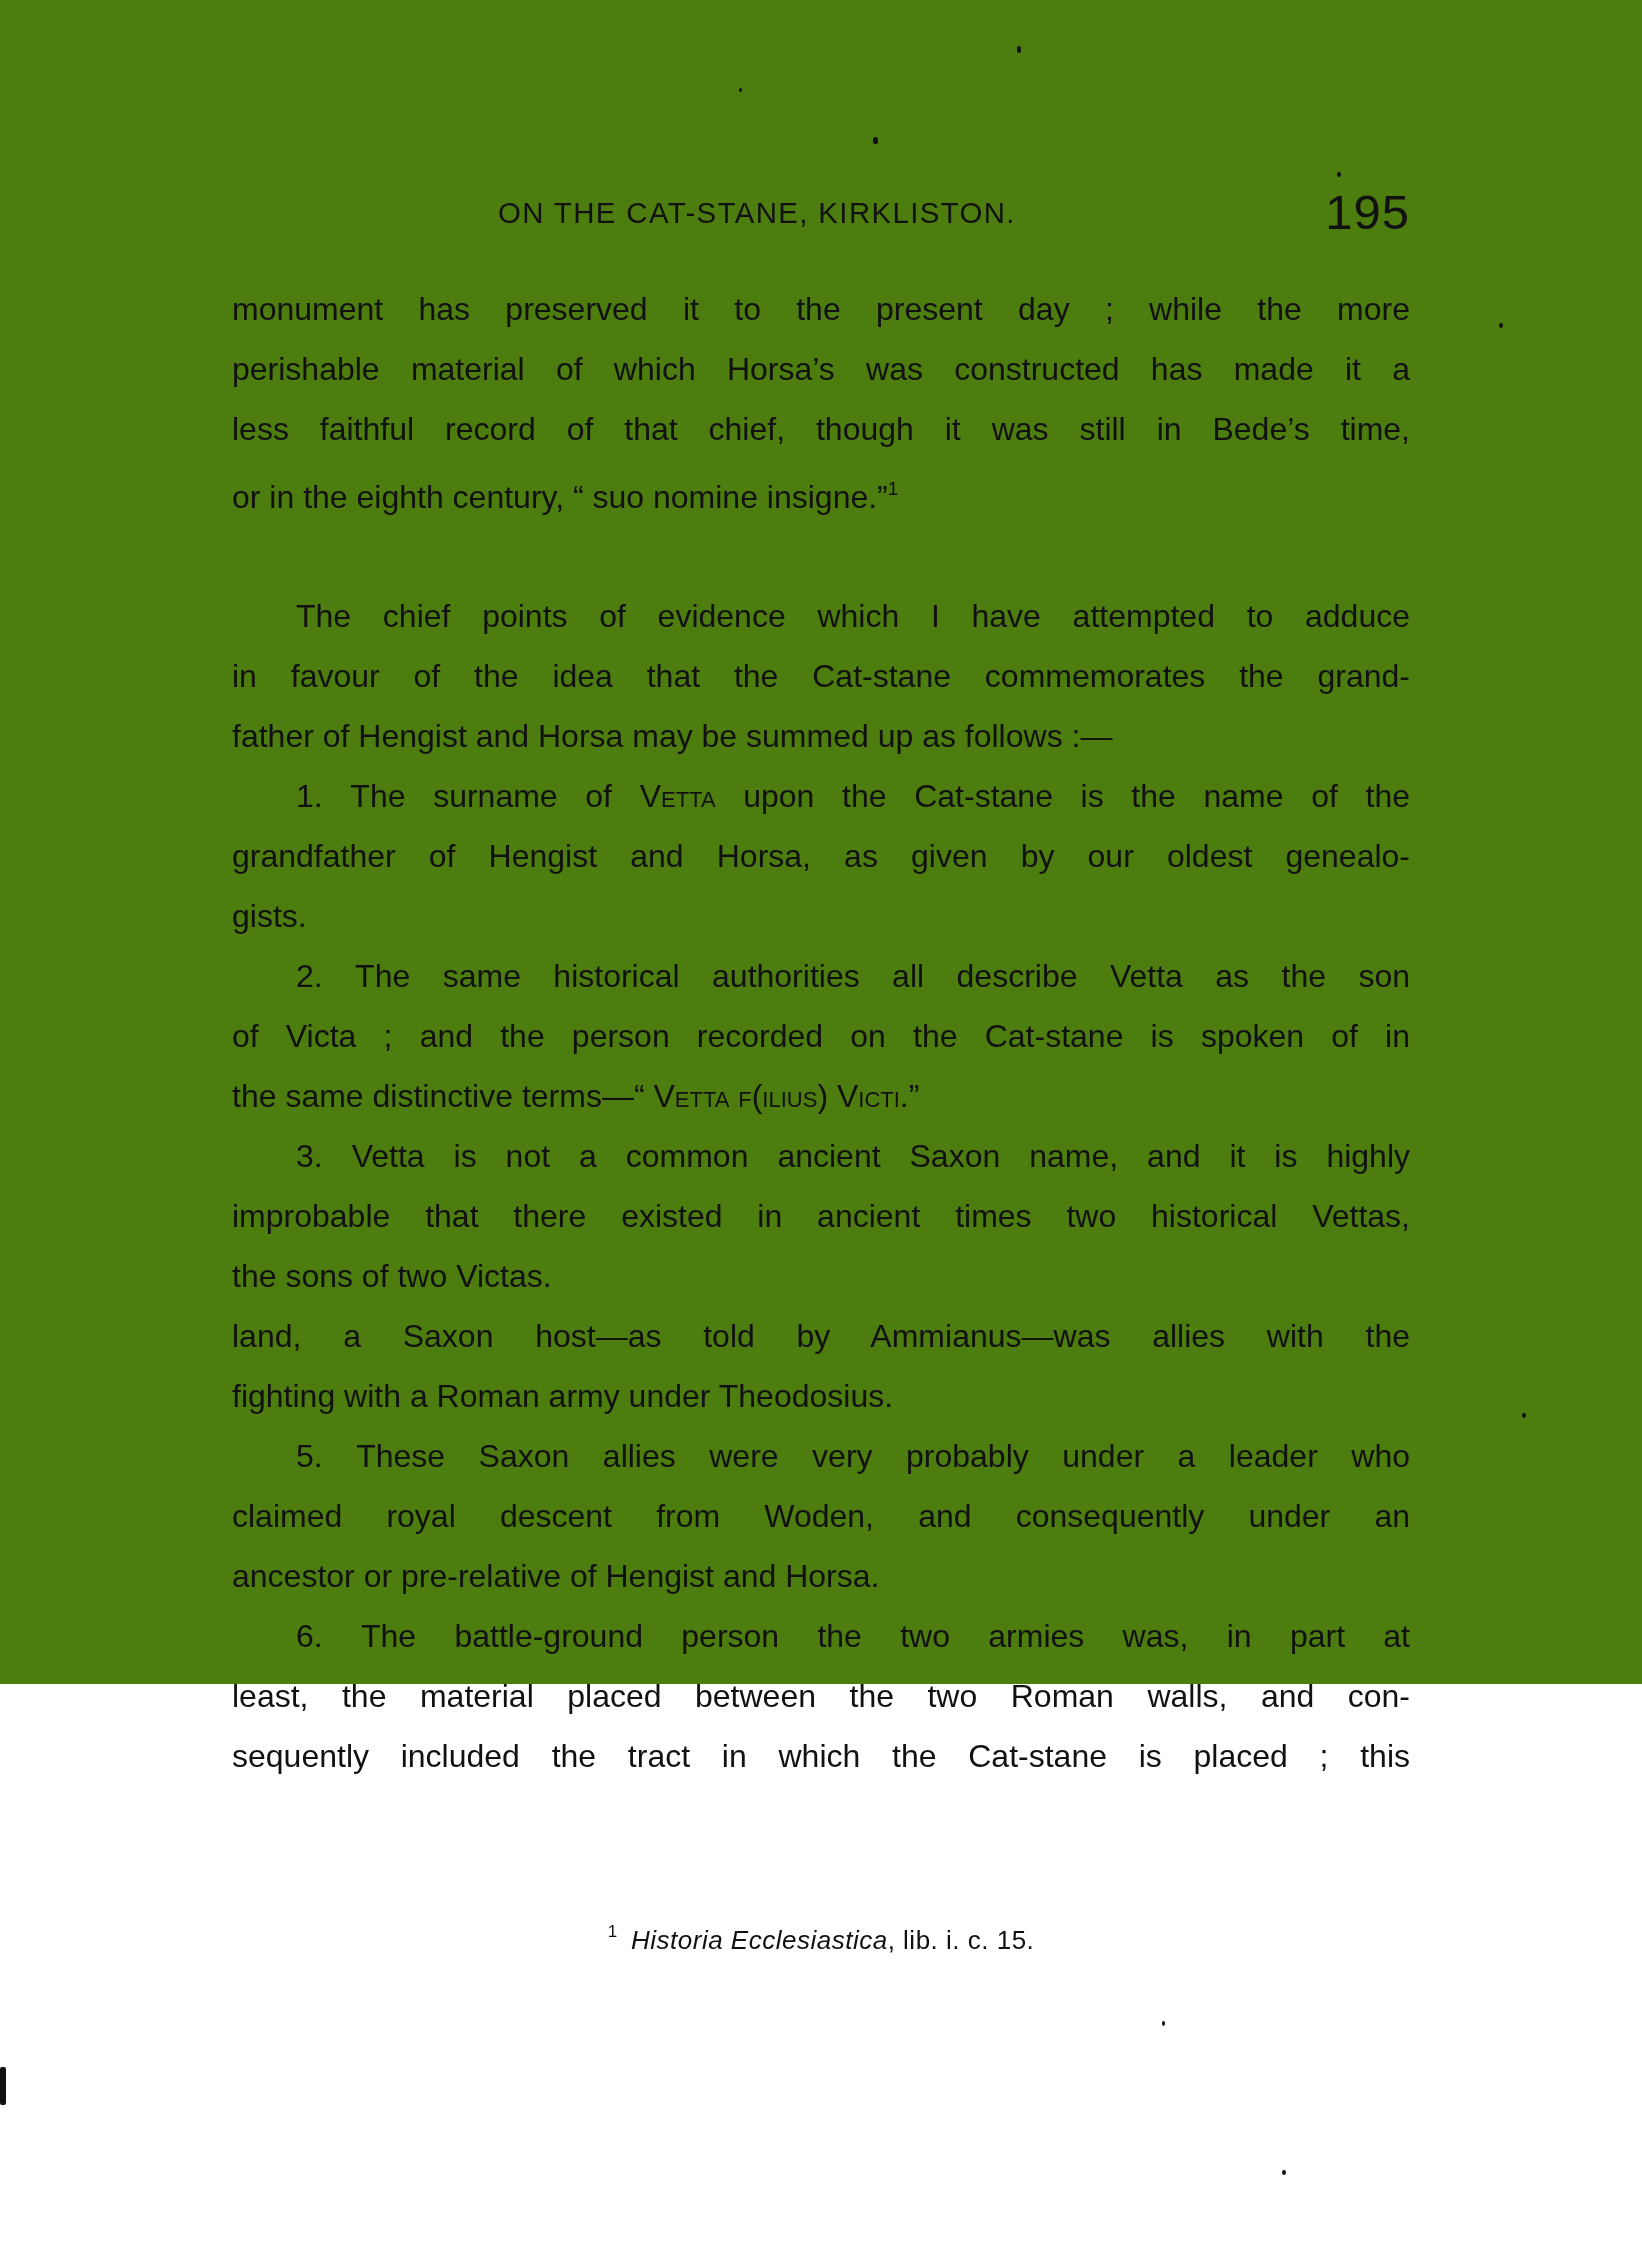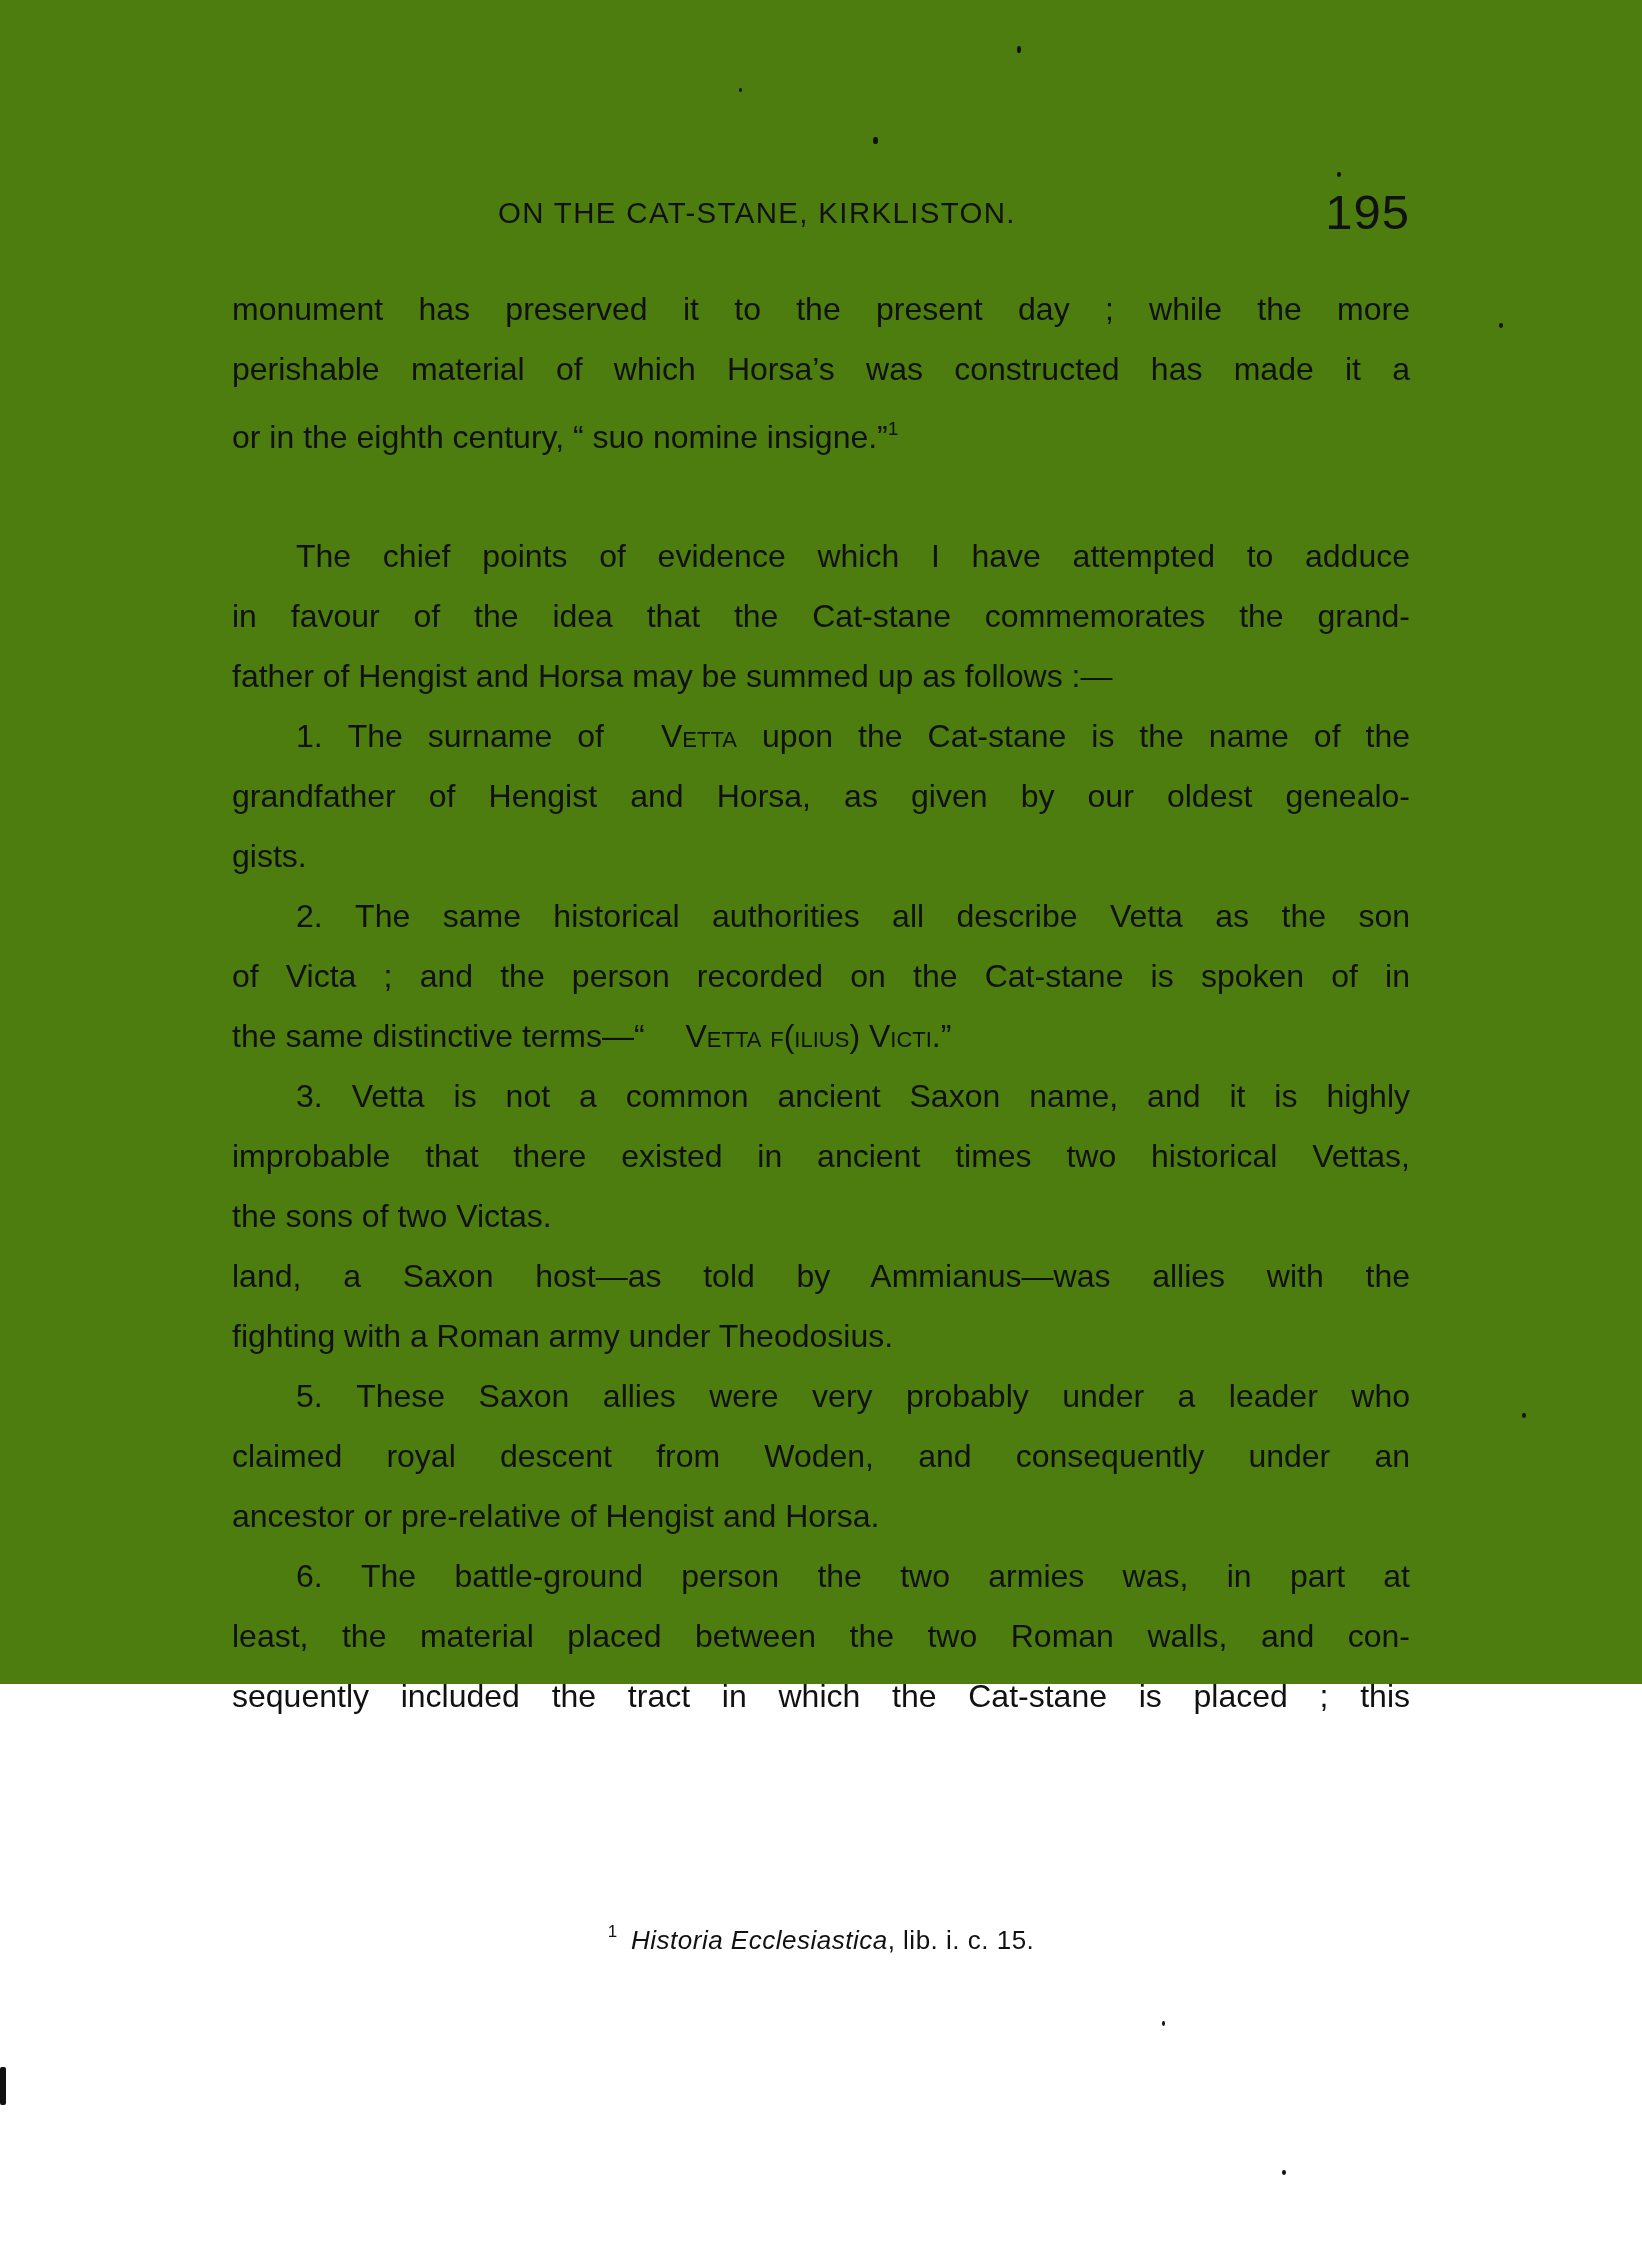--- a/index.html
+++ b/index.html
@@ -22,21 +22,21 @@
     font-size: 49px; line-height: 54px; letter-spacing: 1px;
   }
   .body-text {
     position: absolute; left: 232px; top: 279px; width: 1178px;
     font-size: 32px; line-height: 60px;
   }
   .body-text .line { display: block; text-align: justify; text-align-last: justify; white-space: nowrap; }
   .body-text .line.last { text-align-last: left; }
   .indent { padding-left: 64px; }
   .gap { height: 59px; }
-  .sc { font-variant: small-caps; margin-left: 32px; }
+  .sc { font-variant: small-caps; }
   .footnote {
     position: absolute; left: 232px; top: 1916px; width: 1178px;
     text-align: center; font-size: 26px; line-height: 32px; letter-spacing: 0.5px;
   }
   .footnote sup { font-size: 17px; vertical-align: 11.5px; margin-right: 13.4px; }
   .footnote em { font-style: italic; }
   .speck { position: absolute; background: #111; border-radius: 50%; }
 </style>
 </head>
 <body>
@@ -46,20 +46,21 @@
   <div class="running-head">
     <span class="running-title">ON THE CAT-STANE, KIRKLISTON.</span>
     <span class="page-number">195</span>
   </div>
 
   <div class="body-text">
 
     <div>
       <span class="line">monument has preserved it to the present day ; while the more</span>
       <span class="line">perishable material of which Horsa’s was constructed has made it a</span>
+      <span class="line">less faithful record of that chief, though it was still in Bede’s time,</span>
       <span class="line last"><span>or in the eighth century, “ suo nomine insigne.”</span><sup style="font-size:19px;vertical-align:13.4px;">1</sup></span>
     </div>
 
     <div class="gap"></div>
 
     <div>
       <span class="line indent">The chief points of evidence which I have attempted to adduce</span>
       <span class="line">in favour of the idea that the Cat-stane commemorates the grand-</span>
       <span class="line last">father of Hengist and Horsa may be summed up as follows :—</span>
     </div>

